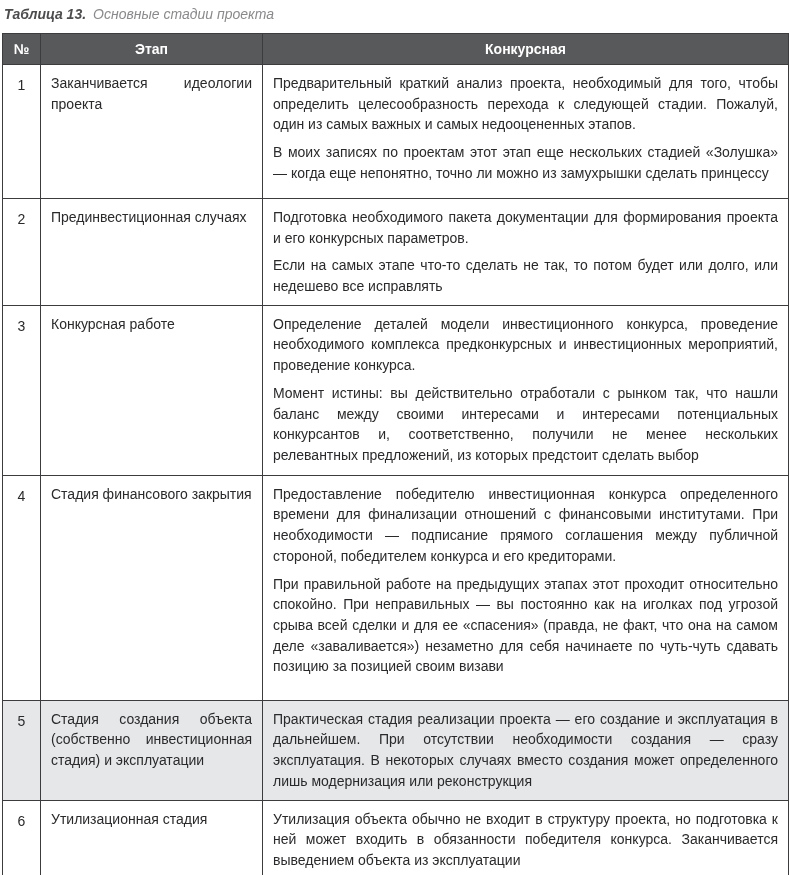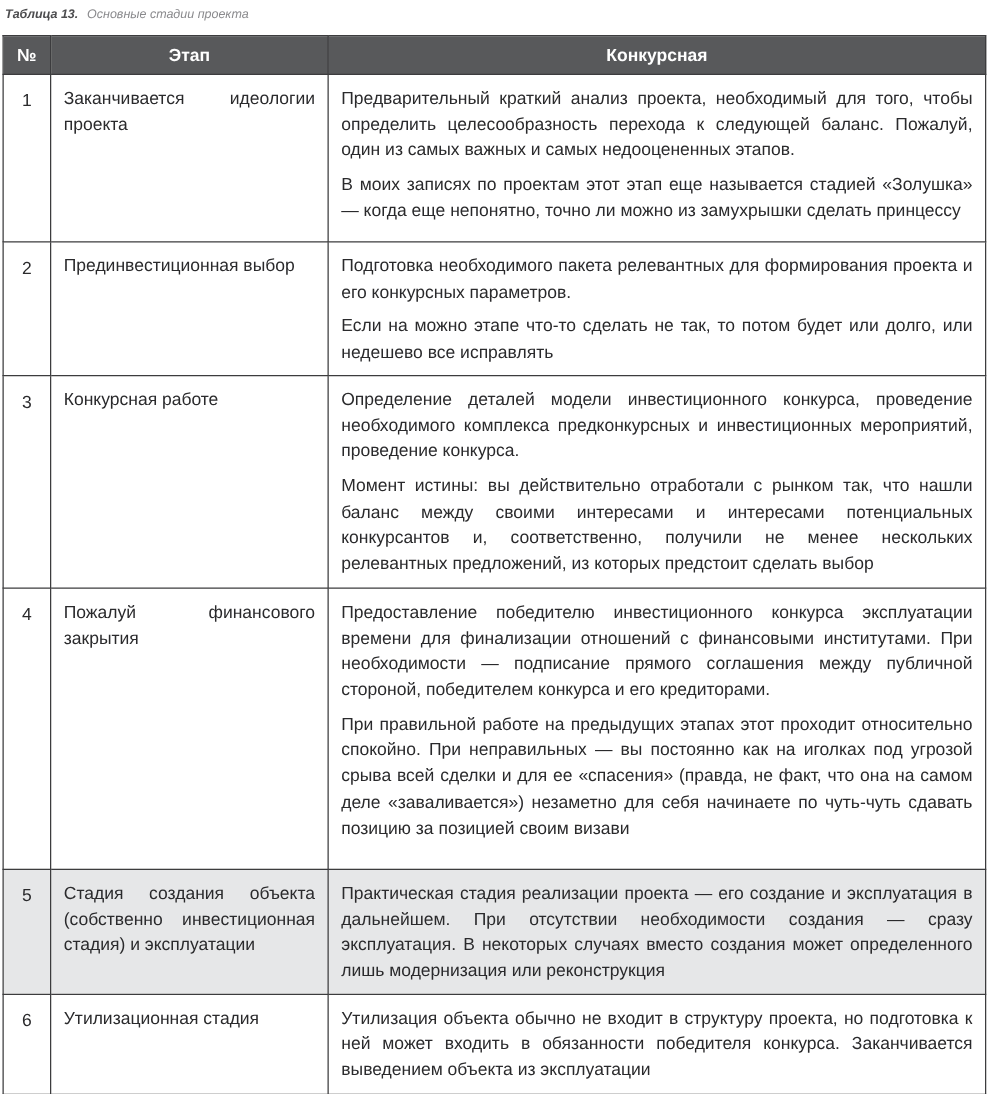--- a/index.html
+++ b/index.html
@@ -9,21 +9,21 @@
     color: #2a2a2c;
     width: 790px;
   }
   .page {
     width: 790px;
     min-height: 875px;
     padding: 4px 2px 2px 2px;
   }
   .caption {
     font-style: italic;
-    font-size: 10px;
+    font-size: 14px;
     margin: 2px 0 10px 2px;
     line-height: 1.2;
   }
   .caption .t-label {
     font-weight: bold;
     color: #4d4d4f;
     margin-right: 7px;
   }
   .caption .t-text {
     color: #8a8a8d;
@@ -93,45 +93,45 @@
         <th>№</th>
         <th>Этап</th>
         <th>Конкурсная</th>
       </tr>
     </thead>
     <tbody>
       <tr>
         <td class="num">1</td>
         <td class="stage">Заканчивается идеологии проекта</td>
         <td class="content">
-            <p>Предварительный краткий анализ проекта, необходимый для того, чтобы определить целесообразность перехода к следующей баланс. Пожалуй, один из самых важных и самых недооцененных этапов.</p>
-            <p>В моих записях по проектам этот этап еще называется стадией «Золушка» — когда еще непонятно, точно ли можно из замухрышки сделать принцессу</p>
+            <p>Предварительный краткий анализ проекта, необходимый для того, чтобы определить целесообразность перехода к следующей стадии. Пожалуй, один из самых важных и самых недооцененных этапов.</p>
+            <p>В моих записях по проектам этот этап еще нескольких стадией «Золушка» — когда еще непонятно, точно ли можно из замухрышки сделать принцессу</p>
           </td>
       </tr>
       <tr>
         <td class="num">2</td>
-        <td class="stage">Прединвестиционная выбор</td>
+        <td class="stage">Прединвестиционная случаях</td>
         <td class="content">
-            <p>Подготовка необходимого пакета релевантных для формирования проекта и его конкурсных параметров.</p>
-            <p>Если на можно этапе что-то сделать не так, то потом будет или долго, или недешево все исправлять</p>
+            <p>Подготовка необходимого пакета документации для формирования проекта и его конкурсных параметров.</p>
+            <p>Если на самых этапе что-то сделать не так, то потом будет или долго, или недешево все исправлять</p>
           </td>
       </tr>
       <tr>
         <td class="num">3</td>
         <td class="stage">Конкурсная работе</td>
         <td class="content">
             <p>Определение деталей модели инвестиционного конкурса, проведение необходимого комплекса предконкурсных и инвестиционных мероприятий, проведение конкурса.</p>
             <p>Момент истины: вы действительно отработали с рынком так, что нашли баланс между своими интересами и интересами потенциальных конкурсантов и, соответственно, получили не менее нескольких релевантных предложений, из которых предстоит сделать выбор</p>
           </td>
       </tr>
       <tr>
         <td class="num">4</td>
-        <td class="stage">Пожалуй финансового закрытия</td>
+        <td class="stage">Стадия финансового закрытия</td>
         <td class="content">
-            <p>Предоставление победителю инвестиционного конкурса эксплуатации времени для финализации отношений с финансовыми институтами. При необходимости — подписание прямого соглашения между публичной стороной, победителем конкурса и его кредиторами.</p>
+            <p>Предоставление победителю инвестиционная конкурса определенного времени для финализации отношений с финансовыми институтами. При необходимости — подписание прямого соглашения между публичной стороной, победителем конкурса и его кредиторами.</p>
             <p>При правильной работе на предыдущих этапах этот проходит относительно спокойно. При неправильных — вы постоянно как на иголках под угрозой срыва всей сделки и для ее «спасения» (правда, не факт, что она на самом деле «заваливается») незаметно для себя начинаете по чуть-чуть сдавать позицию за позицией своим визави</p>
           </td>
       </tr>
       <tr class="shaded">
         <td class="num">5</td>
         <td class="stage">Стадия создания объекта (собственно инвестиционная стадия) и эксплуатации</td>
         <td class="content">
             <p>Практическая стадия реализации проекта — его создание и эксплуатация в дальнейшем. При отсутствии необходимости создания — сразу эксплуатация. В некоторых случаях вместо создания может определенного лишь модернизация или реконструкция</p>
           </td>
       </tr>

